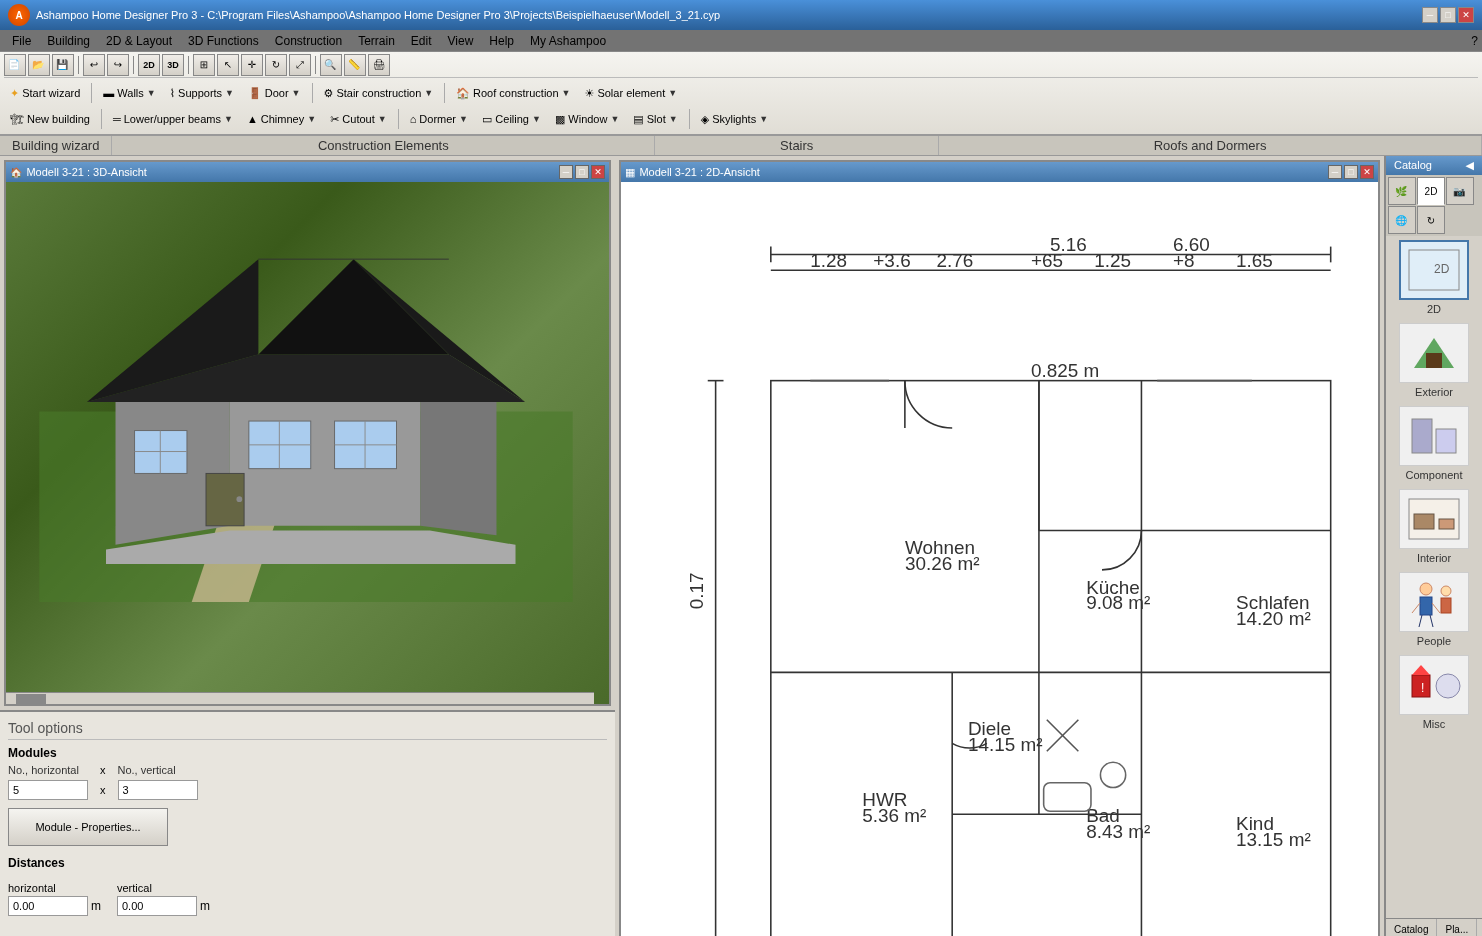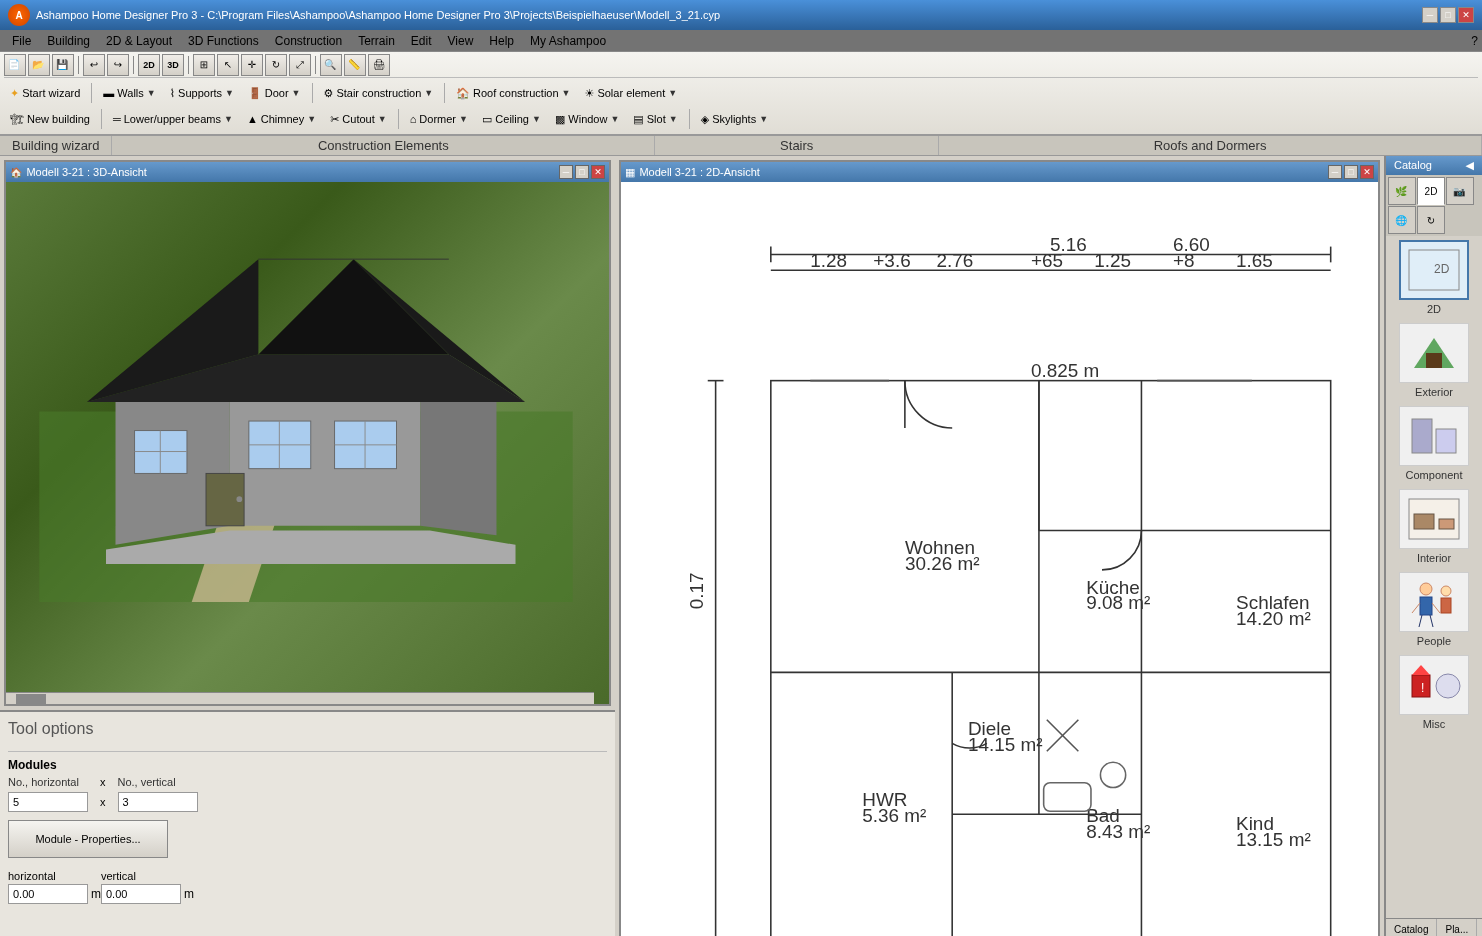--- a/index.html
+++ b/index.html
@@ -148,25 +148,25 @@
     }
 
     
     .tool-options {
       background: #e8e5de;
       border-top: 2px solid #888;
       padding: 8px;
       min-height: 220px;
     }
     .tool-options-title {
-      font-size: 16px;
+      font-size: 14px;
       color: #555;
       margin-bottom: 6px;
       border-bottom: 1px solid #bbb;
-      padding-bottom: 13px;
+      padding-bottom: 3px;
     }
     .section-title { font-weight: bold; margin-bottom: 4px; font-size: 12px; }
     .form-row { display: flex; align-items: center; gap: 8px; margin-bottom: 4px; }
     .form-label { font-size: 11px; color: #333; min-width: 80px; }
     .form-input {
       width: 80px; height: 20px;
       border: 1px solid #999;
       background: white;
       padding: 1px 4px;
       font-size: 11px;
@@ -524,21 +524,22 @@
         <span class="x-label">x</span>
         <div class="form-label">No., vertical</div>
       </div>
       <div class="form-row">
         <input class="form-input" type="text" value="5" style="">
         <span class="x-label">x</span>
         <input class="form-input" type="text" value="3" style="">
       </div>
       <button class="prop-btn">Module - Properties...</button>
       <div style="margin-top:10px;">
-        <div style="display:flex; align-items:flex-end; margin-top:12px;">
+        <div class="section-title">Distances</div>
+        <div style="display:flex; gap:16px; align-items:flex-end; margin-top:12px;">
           <div>
             <div class="dist-label">horizontal</div>
             <div style="display:flex; align-items:center; gap:3px;">
               <input class="form-input" type="text" value="0.00" style="">
               <span>m</span>
             </div>
           </div>
           <div>
             <div class="dist-label">vertical</div>
             <div style="display:flex; align-items:center; gap:3px;">

